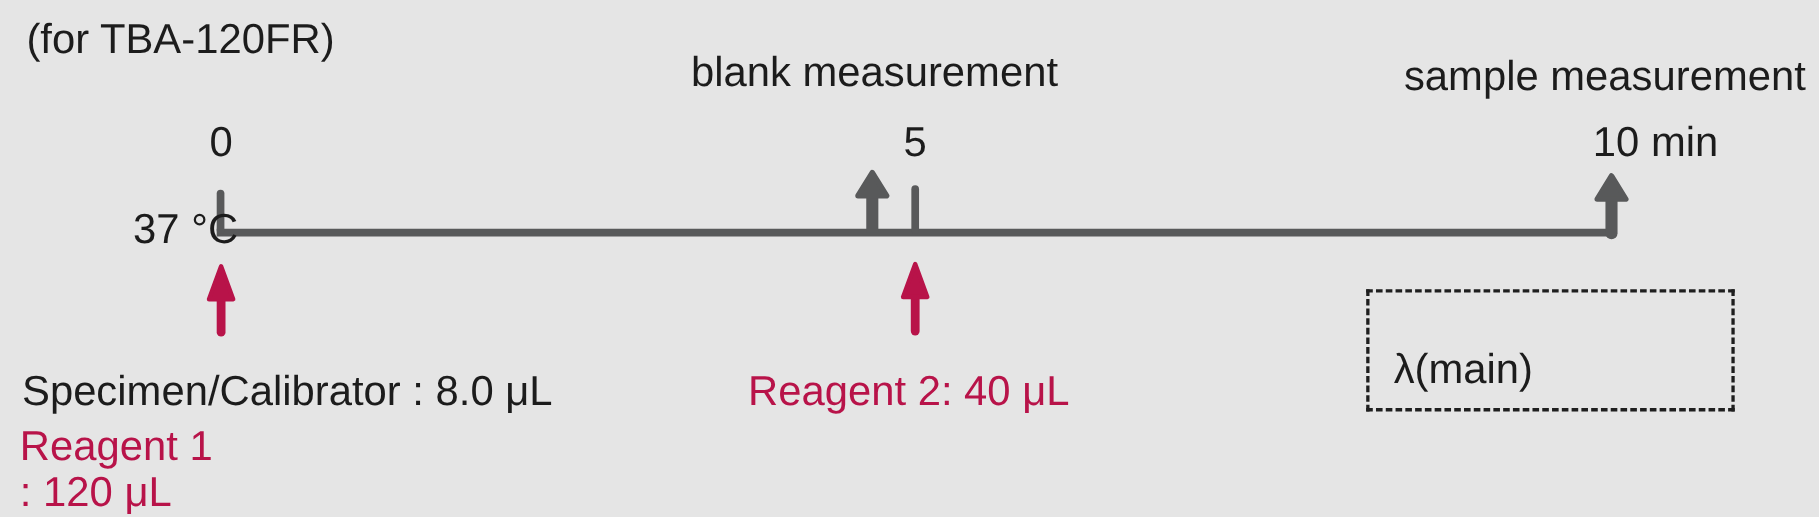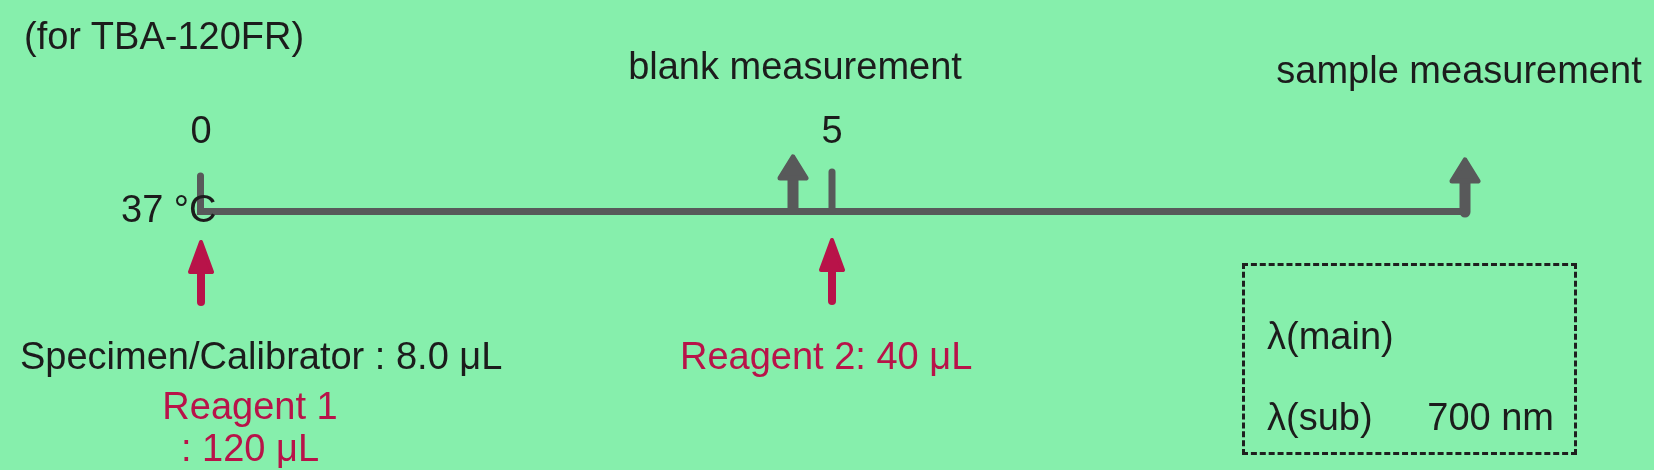--- a/index.html
+++ b/index.html
@@ -4,29 +4,29 @@
 <style>
   html, body {
     margin: 0;
     padding: 0;
     background: #ffffff;
   }
   .canvas {
     position: relative;
     width: 1654px;
     height: 470px;
-    background: #86efac;
+    background: #e5e5e5;
     font-family: "Liberation Sans", sans-serif;
     font-size: 38px;
     color: #1c1c1c;
     overflow: hidden;
   }
   .abs { position: absolute; white-space: nowrap; line-height: 1.1; }
   .centered { transform: translateX(-50%); }
-  .accent { color: #b81349; text-align: center; }
+  .accent { color: #b81349; }
   .gfx { position: absolute; left: 0; top: 0; }
 
   .note        { left: 24px;  top: 16px; }
   .blank-lbl   { left: 795px; top: 46px; }
   .sample-lbl  { left: 1459px; top: 50px; }
   .tick0-lbl   { left: 201px; top: 110px; }
   .tick5-lbl   { left: 832px; top: 110px; }
   .tick10-lbl  { left: 1448px; top: 110px; }
   .temp-lbl    { left: 78px;  top: 189px; margin-left: 43px; }
 
@@ -88,35 +88,32 @@
   <div class="abs note">(for TBA-120FR)</div>
 
   <div class="abs sample-lbl centered">sample measurement</div>
 
   <div class="abs blank-lbl centered">blank measurement</div>
 
   <div class="abs tick0-lbl centered">0</div>
 
   <div class="abs tick5-lbl centered">5</div>
 
+  <div class="abs tick10-lbl">10 min</div>
 
   <div class="abs temp-lbl">37 °C</div>
 
   <div class="abs specimen-line">Specimen/Calibrator : 8.0 μL</div>
 
   <div class="abs reagent1-row accent">
     <span>Reagent 1</span>
     <span>: 120 μL</span>
   </div>
 
   <div class="abs reagent2-line accent">Reagent 2: 40 μL</div>
 
   <div class="abs wavelength-box">
     <div class="wl-row">
       <span>λ(main)</span>
     </div>
-    <div class="wl-row">
-      <span>λ(sub)</span>
-      <span>700 nm</span>
-    </div>
   </div>
 
 </div>
 
 </body></html>

